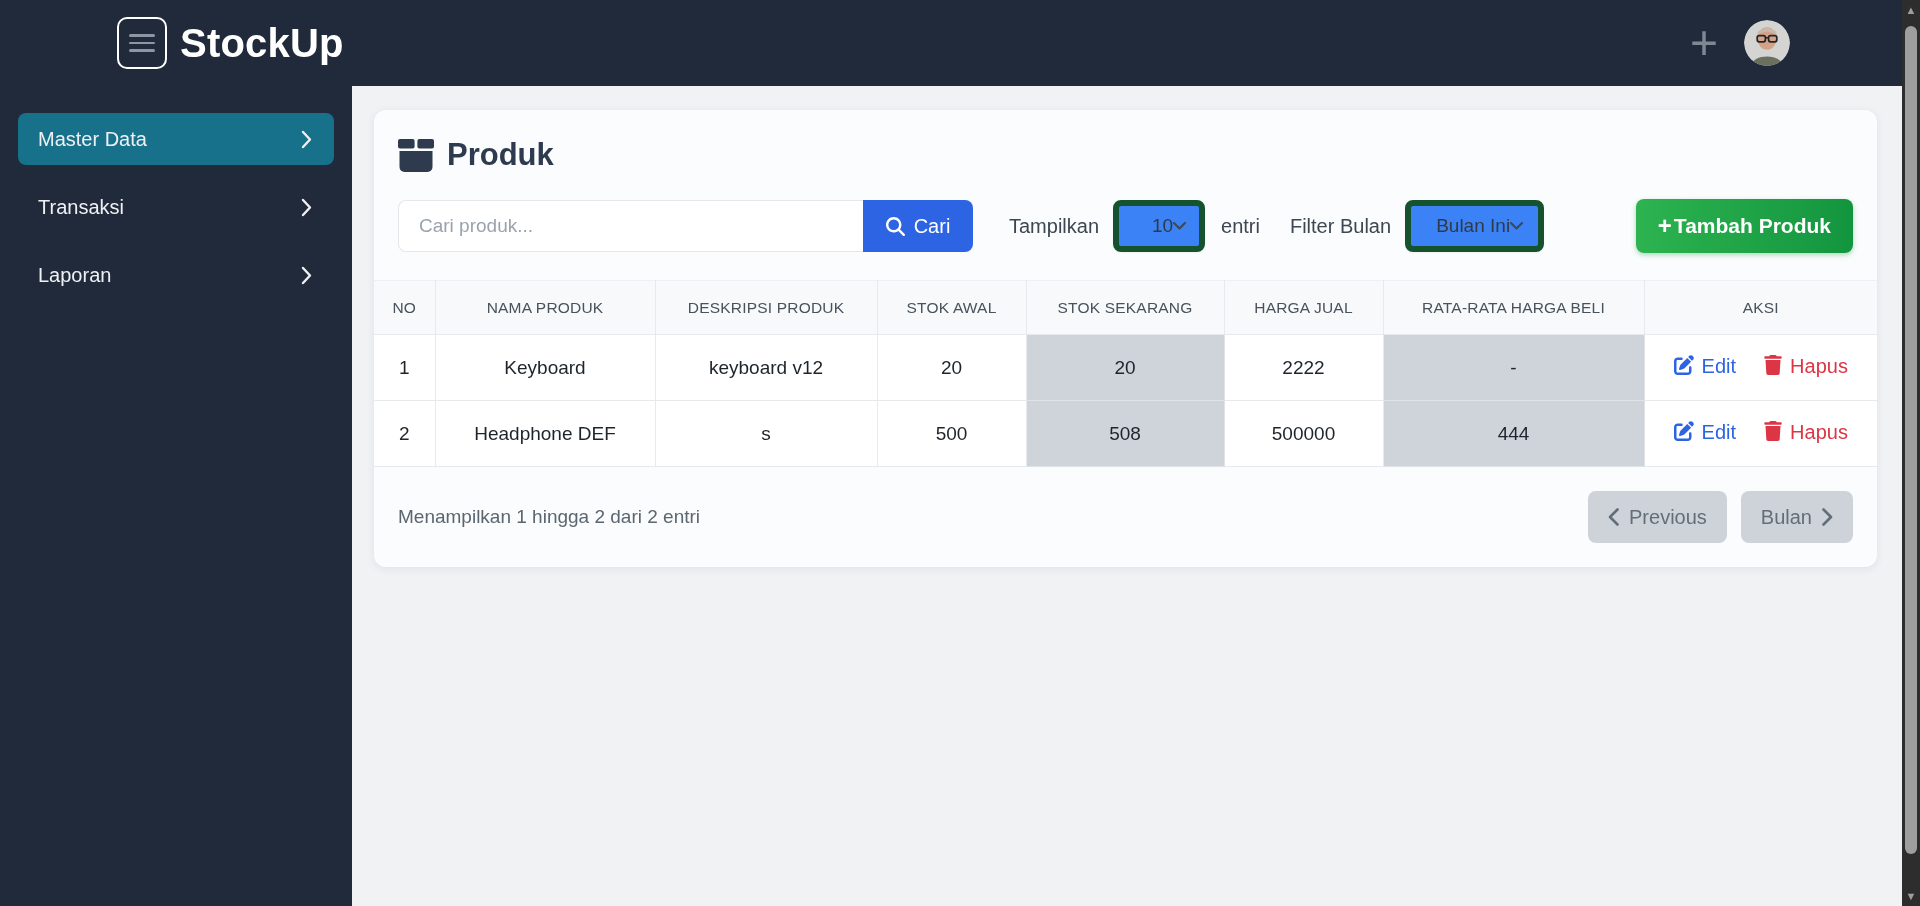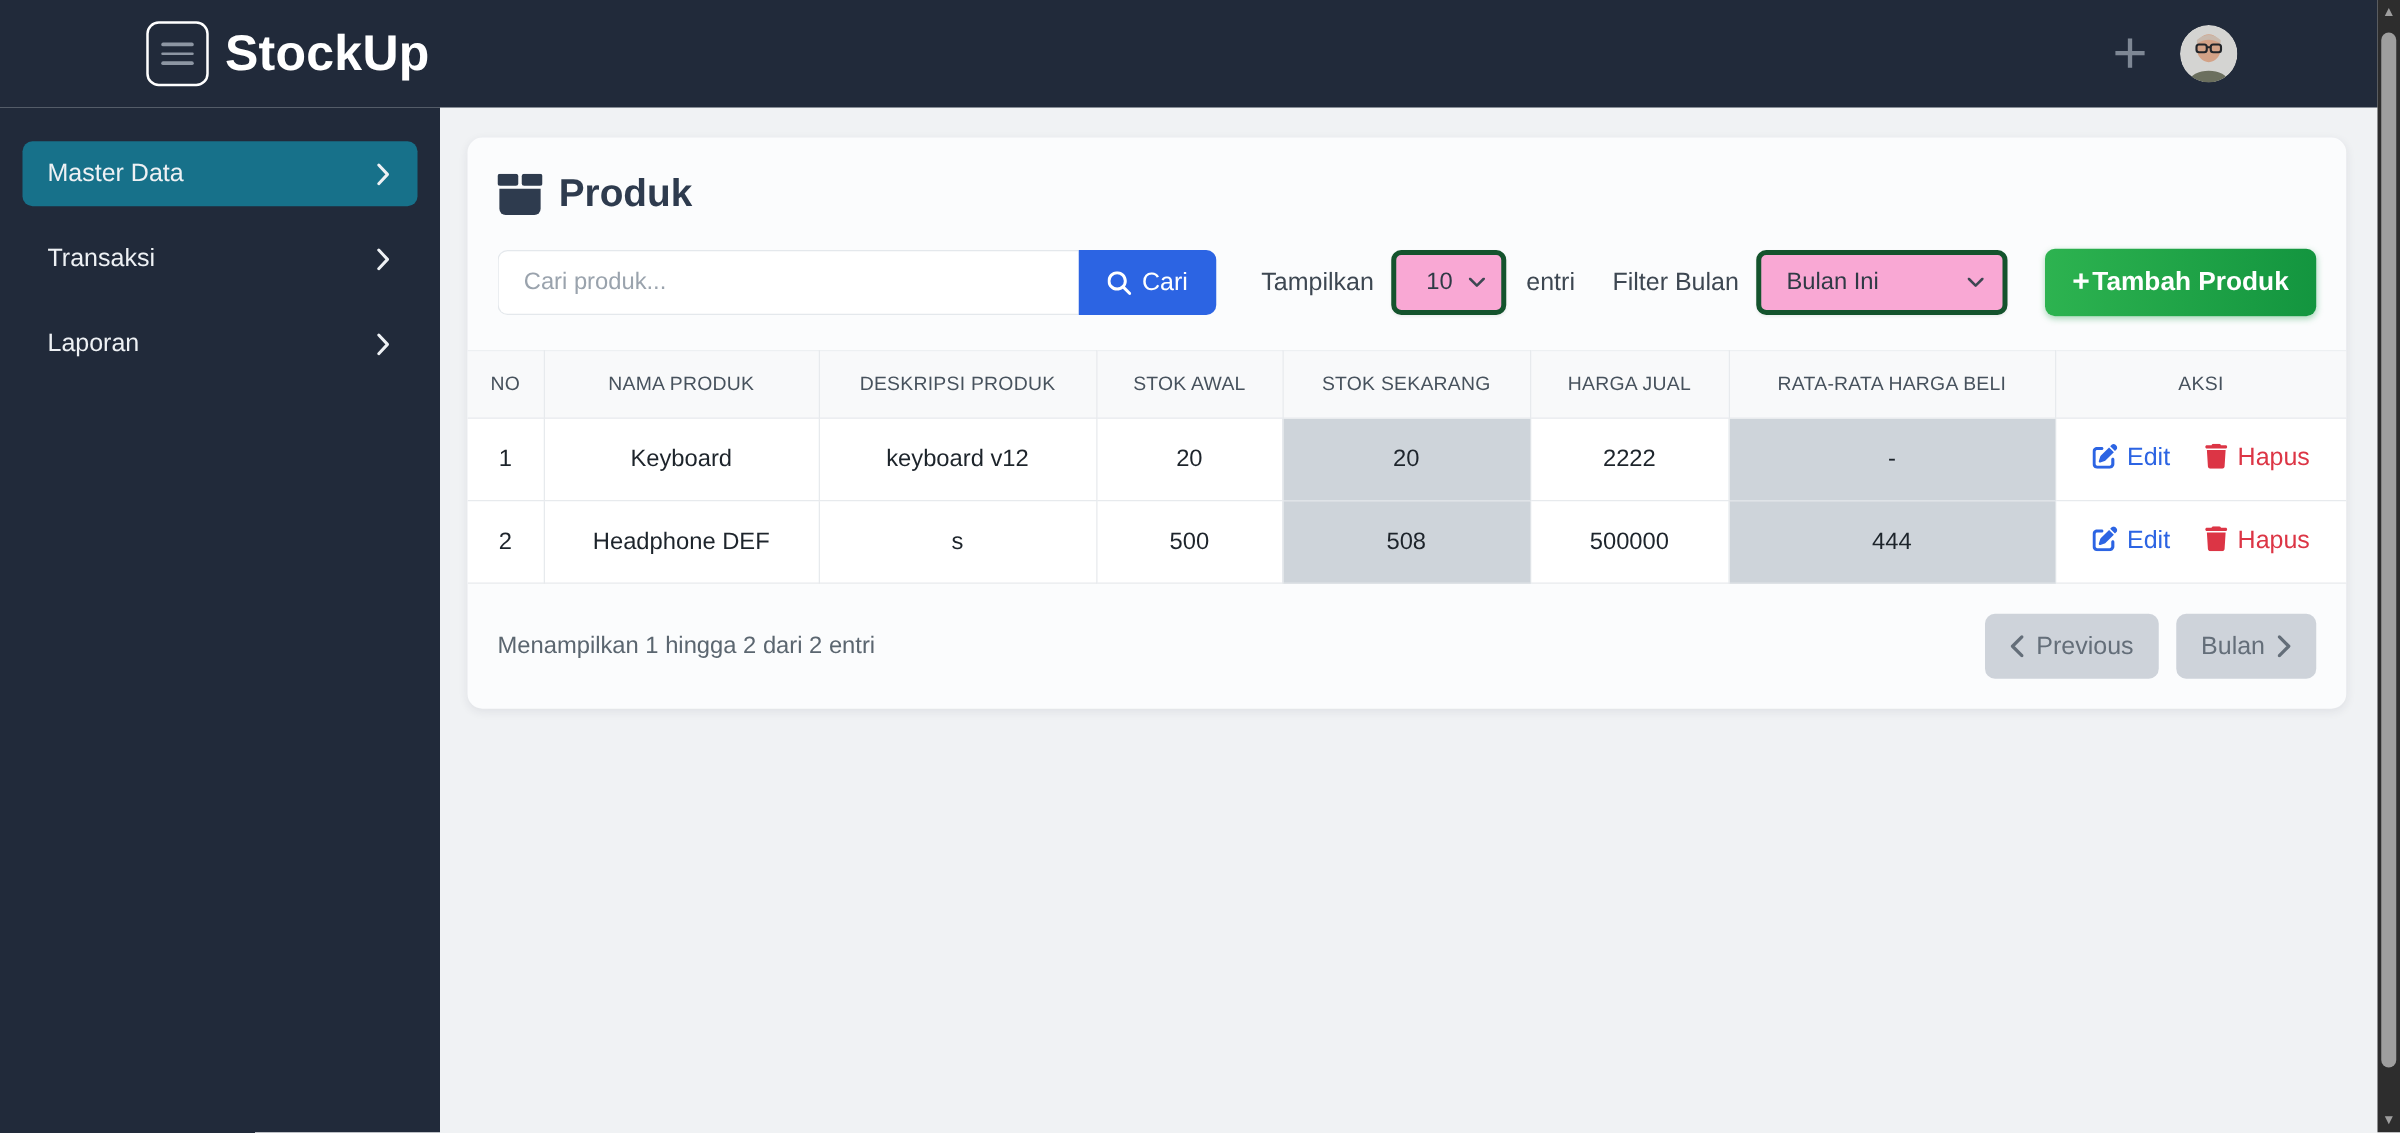--- a/index.html
+++ b/index.html
@@ -47,25 +47,25 @@
                   padding:0 20px; font-size:19px; color:#333; background:#fff; outline:none;
                   font-family:"Liberation Sans", sans-serif; }
   .search-input::placeholder { color:#9aa3ad; }
   .btn-cari { width:110px; border:none; background:#2c64e3; color:#fff; border-radius:0 8px 8px 0;
               font-size:20px; display:flex; align-items:center; justify-content:center; gap:9px; cursor:pointer;
               font-family:"Liberation Sans", sans-serif; }
   .ctl-label { font-size:20px; color:#3d4752; white-space:nowrap; }
   .lbl-show { margin-left:36px; }
   .lbl-entri { margin-left:16px; }
   .lbl-filter { margin-left:30px; }
-  .select { height:52px; background:#f9a8d4; border:4px solid #14532d; border-radius:8px;
+  .select { height:52px; background:#3b82f6; border:6px solid #14532d; border-radius:8px;
             box-shadow:0 1px 2px rgba(0,0,0,.05); display:flex; align-items:center;
-            justify-content:space-between; font-size:19px; color:#2f3a45; cursor:pointer; }
+            justify-content:flex-end; font-size:19px; color:#2f3a45; cursor:pointer; }
   .select-show { width:92px; margin-left:14px; padding:0 13px 0 24px; }
-  .select-month { width:201px; margin-left:14px; padding:0 15px 0 20px; }
+  .select-month { width:139px; margin-left:14px; padding:0 15px 0 20px; }
   .btn-add { margin-left:auto; height:54px; padding:0 22px; border:none; border-radius:8px;
              background:linear-gradient(90deg,#2db350,#13953f); color:#fff; font-size:21px; font-weight:700;
              display:flex; align-items:center; cursor:pointer; box-shadow:0 2px 5px rgba(19,149,63,.35);
              font-family:"Liberation Sans", sans-serif; }
   .btn-add .plus { font-size:24px; font-weight:700; margin-right:2px; }
 
   
   .table-wrap { margin-top:27px; }
   table { width:100%; border-collapse:collapse; table-layout:fixed; }
   thead th { height:54px; background:#f8f9fa; color:#47525d; font-size:15.5px; font-weight:400;

